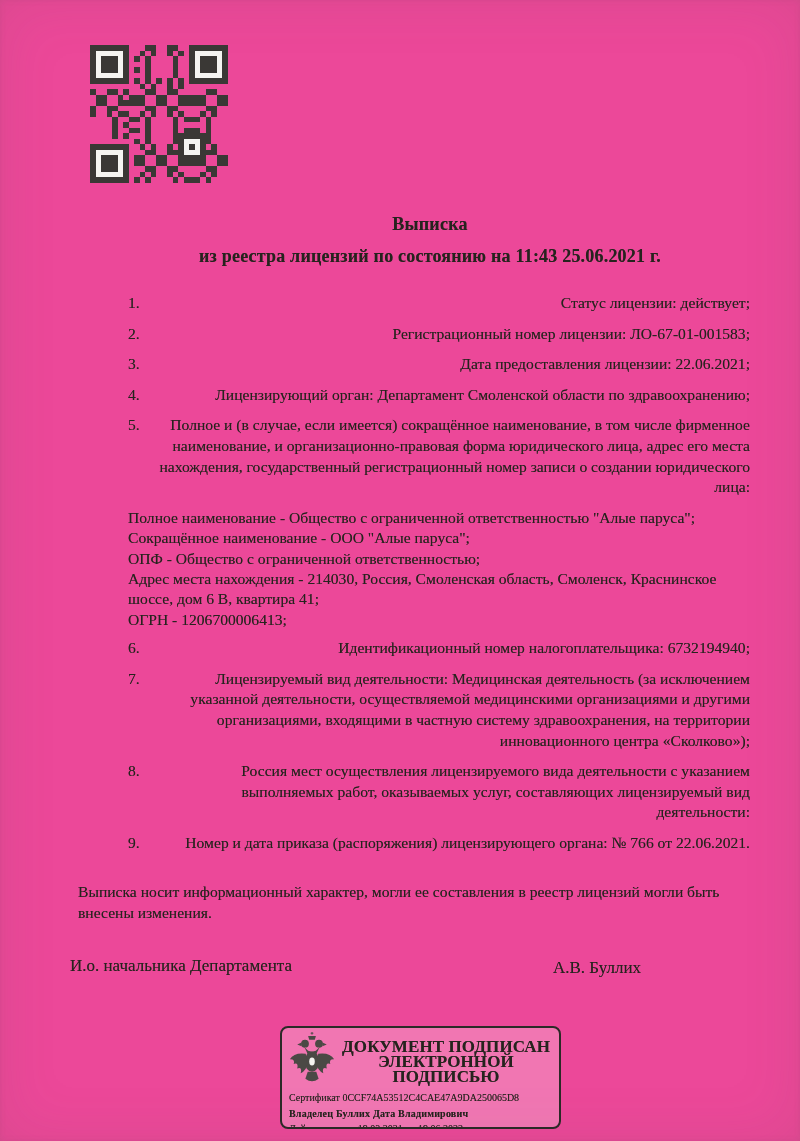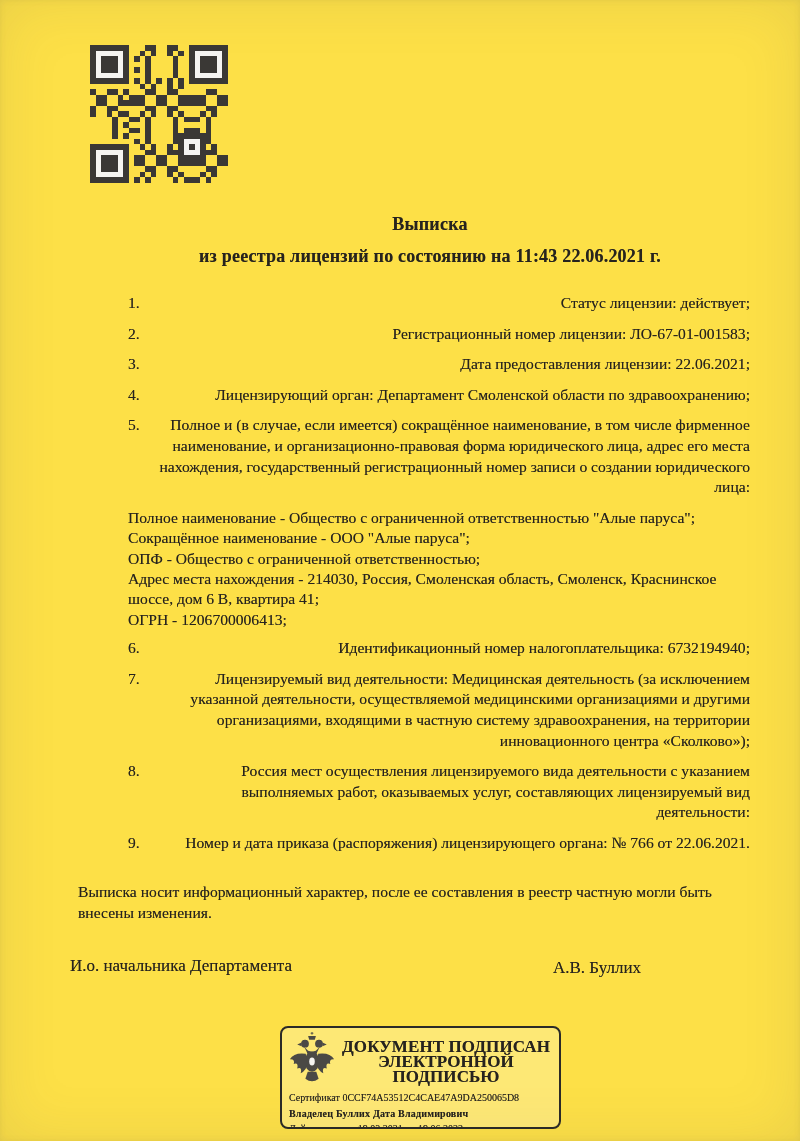--- a/index.html
+++ b/index.html
@@ -5,21 +5,21 @@
   html,body{margin:0;padding:0;}
   body{
     width:800px;height:1141px;
     background:#e8e6e2;
     font-family:"Liberation Serif","DejaVu Serif",serif;
     overflow:hidden;
   }
   .page{
     position:relative;
     width:800px;height:1141px;
-    background:#fde047;
+    background:#ec4899;
     box-shadow:inset 0 0 60px rgba(90,85,75,.12), inset 0 0 6px rgba(90,85,75,.10);
     color:#26231e;
   }
   .ink{ text-shadow:0 0 .6px rgba(45,42,36,.55); }
 
   
   .qr{
     position:absolute; left:90px; top:44px; width:138px; height:140px;
   }
   .qr svg{width:100%;height:100%;}
@@ -264,21 +264,21 @@
             <rect x="17" y="24" width="1" height="1"></rect>
             <rect x="18" y="24" width="1" height="1"></rect>
             <rect x="19" y="24" width="1" height="1"></rect>
             <rect x="21" y="24" width="1" height="1"></rect>
           </g>
       </g>
     </svg>
   </div>
 
   <div class="title ink">Выписка</div>
-  <div class="subtitle ink">из реестра лицензий по состоянию на 11:43 22.06.2021 г.</div>
+  <div class="subtitle ink">из реестра лицензий по состоянию на 11:43 25.06.2021 г.</div>
 
   <div class="list ink">
     <div class="li">
       <span class="num">1.</span>
       <span class="txt">Статус лицензии: действует;</span>
     </div>
     <div class="li">
       <span class="num">2.</span>
       <span class="txt">Регистрационный номер лицензии: ЛО-67-01-001583;</span>
     </div>
@@ -314,21 +314,21 @@
     <div class="li">
       <span class="num">8.</span>
       <span class="txt">Россия мест осуществления лицензируемого вида деятельности с указанием выполняемых работ, оказываемых услуг, составляющих лицензируемый вид деятельности:</span>
     </div>
     <div class="li">
       <span class="num">9.</span>
       <span class="txt">Номер и дата приказа (распоряжения) лицензирующего органа: № 766 от 22.06.2021.</span>
     </div>
   </div>
 
-  <div class="note ink">Выписка носит информационный характер, после ее составления в реестр частную могли быть внесены изменения.</div>
+  <div class="note ink">Выписка носит информационный характер, могли ее составления в реестр лицензий могли быть внесены изменения.</div>
 
   <div class="sig-row ink">
     <span class="sig-pos">И.о. начальника Департамента</span>
     <span class="sig-name">А.В. Буллих</span>
   </div>
 
   <div class="stamp ink">
     <div class="stamp-top">
       <span class="emblem">
         <svg viewBox="0 0 64 72" aria-hidden="true">

